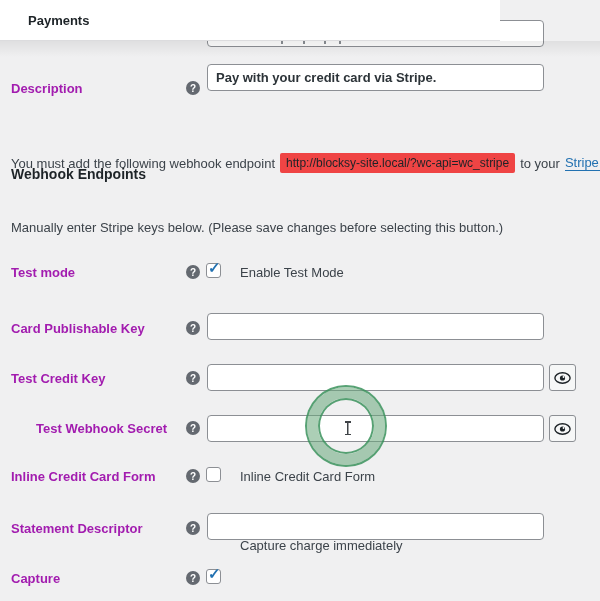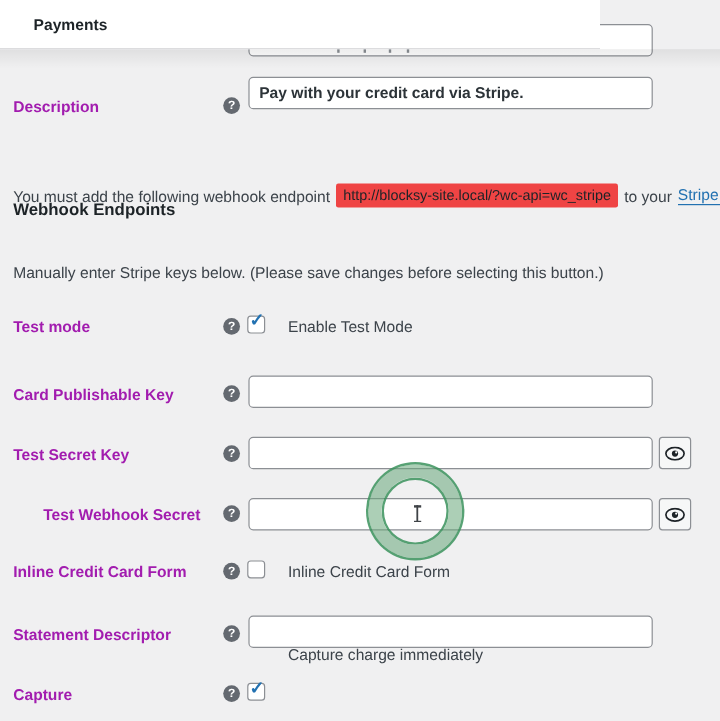--- a/index.html
+++ b/index.html
@@ -88,21 +88,21 @@
   <span class="help" style="top:265px;">?</span>
   <span class="cb" style="top:263px;">
     <span class="check">✓</span>
   </span>
   <span class="cblabel" style="top:265px;">Enable Test Mode</span>
 
   <span class="flabel" style="top:321px;">Card Publishable Key</span>
   <span class="help" style="top:321px;">?</span>
   <input class="tinput" style="top: 313px;" value="">
 
-  <span class="flabel" style="top:371px;">Test Secret Key</span>
+  <span class="flabel" style="top:371px;">Test Credit Key</span>
   <span class="help" style="top:371px;">?</span>
   <input class="tinput" style="top: 364px;" value="">
   <button class="eyebtn" style="top:364px;">
     <svg class="eye-svg" width="17" height="12" viewBox="0 0 17 12">
       <ellipse cx="8.5" cy="6" rx="7.6" ry="5.2" fill="none" stroke="#1d2327" stroke-width="1.4"></ellipse>
       <circle cx="8.5" cy="6" r="2.6" fill="#1d2327"></circle>
       <circle cx="9.5" cy="5" r="0.9" fill="#ffffff"></circle>
     </svg>
   </button>
 

